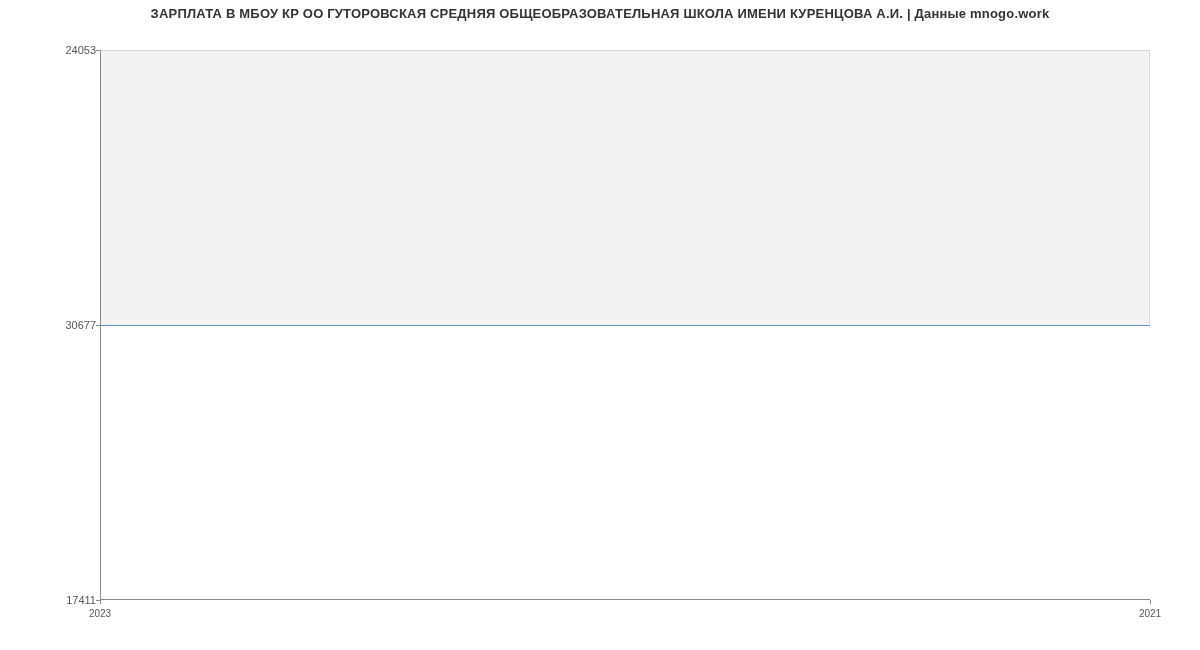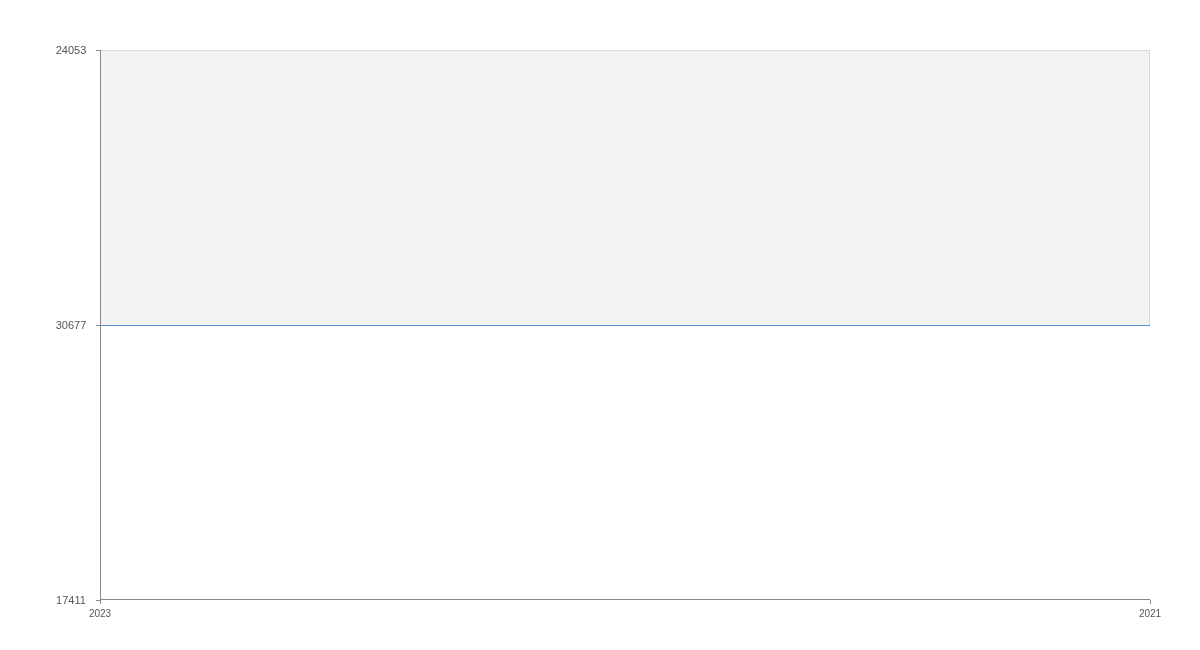--- a/index.html
+++ b/index.html
@@ -54,21 +54,21 @@
       width: 100%;
       height: 0;
       border-top: 1.5px solid #5b8fd6;
     }
     .y-tick {
       position: absolute;
       right: 1104px;
       font-size: 11px;
       color: #555;
       transform: translateY(-50%);
-      text-align: center;
+      text-align: right;
       width: 50px;
     }
     .y-tick-top { top: 50px; }
     .y-tick-mid { top: 325px; }
     .y-tick-bot { top: 600px; }
     .y-tick-mark {
       position: absolute;
       left: 96px;
       width: 4px;
       height: 1px;
@@ -93,20 +93,21 @@
       height: 4px;
       background: #888;
     }
     .x-tm-left { left: 100px; }
     .x-tm-right { left: 1150px; }
   </style>
 </head>
 <body>
 
 <div class="chart-container">
+  <div class="chart-title">ЗАРПЛАТА В МБОУ КР ОО ГУТОРОВСКАЯ СРЕДНЯЯ ОБЩЕОБРАЗОВАТЕЛЬНАЯ ШКОЛА ИМЕНИ КУРЕНЦОВА А.И. | Данные mnogo.work</div>
 
   <div class="y-tick y-tick-top">24053</div>
   <div class="y-tick y-tick-mid">30677</div>
   <div class="y-tick y-tick-bot">17411</div>
 
   <div class="y-tick-mark y-tm-top"></div>
   <div class="y-tick-mark y-tm-mid"></div>
   <div class="y-tick-mark y-tm-bot"></div>
 
   <div class="plot-area">

